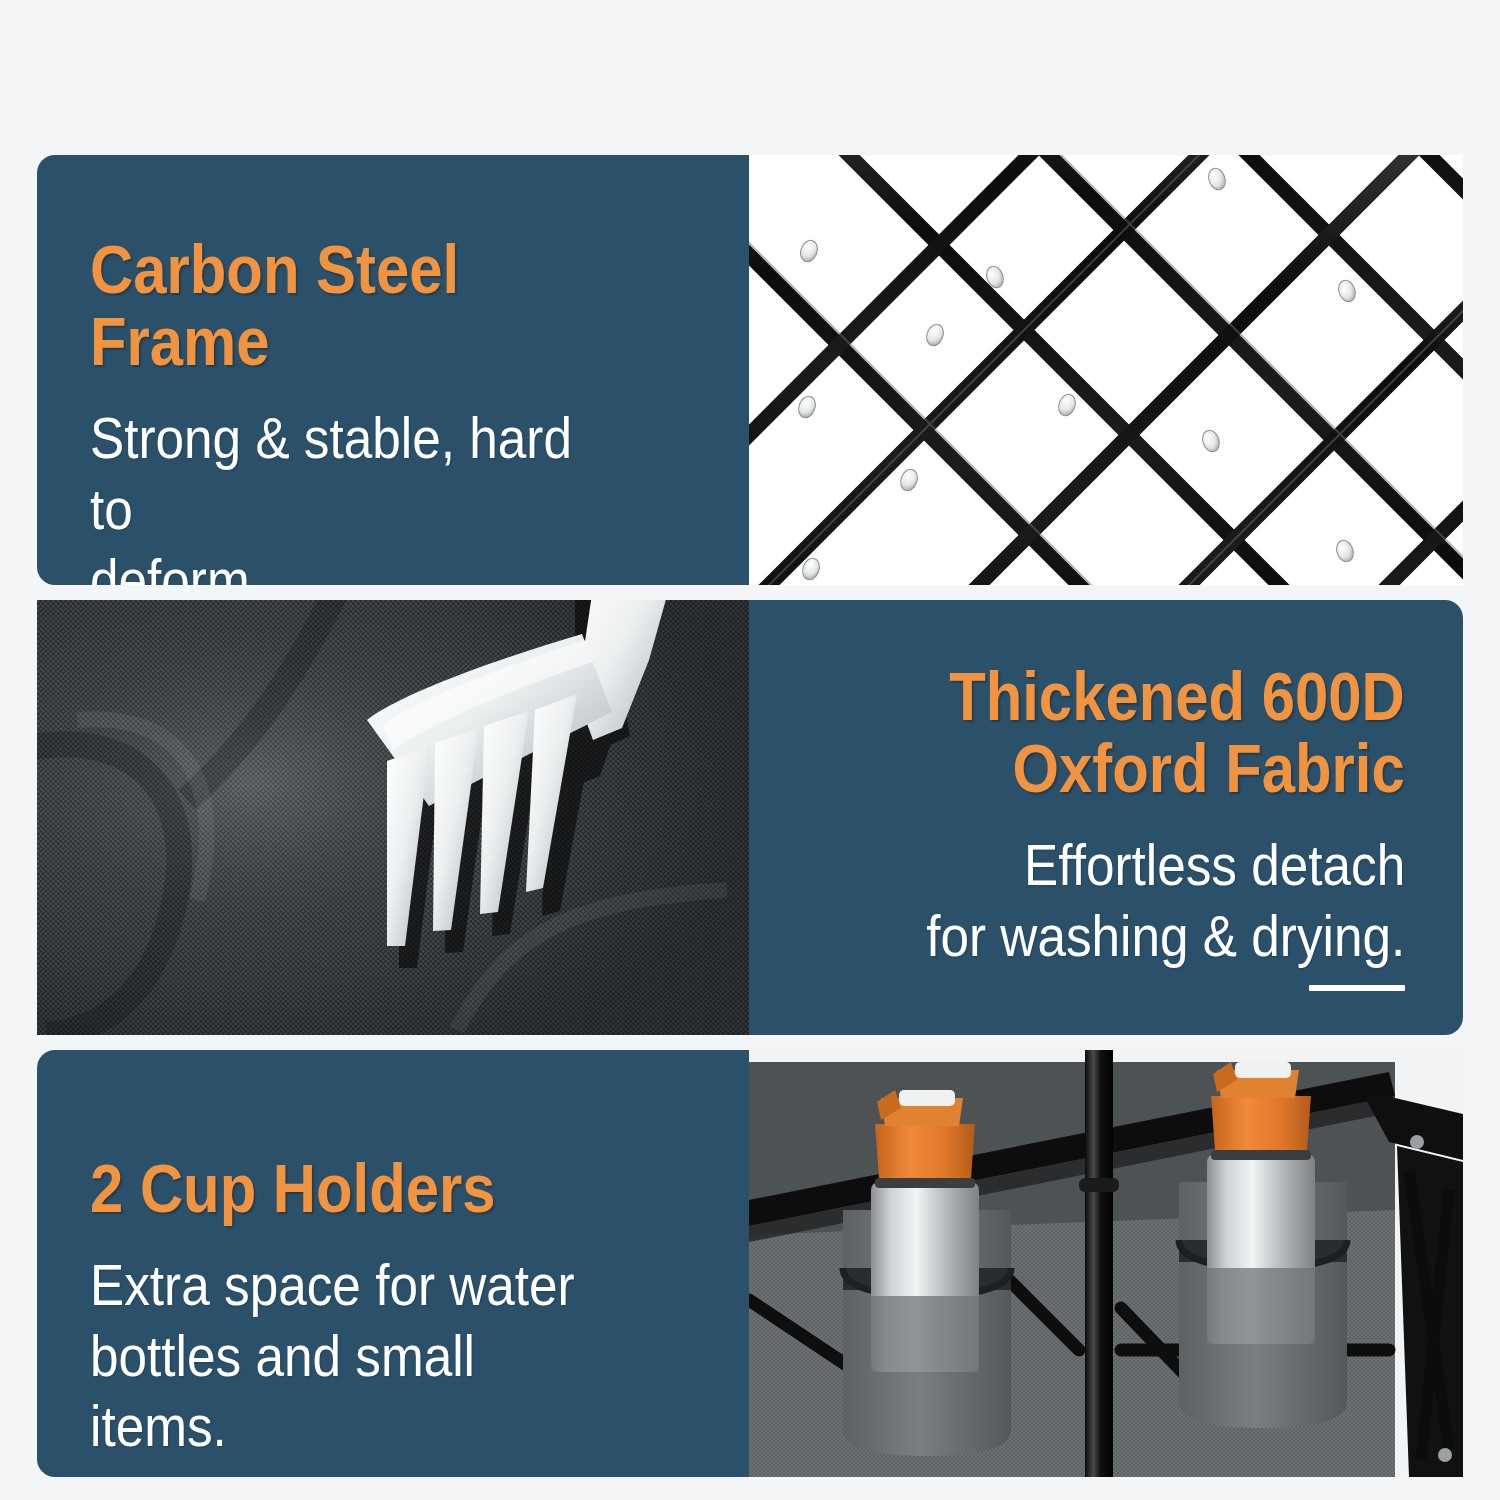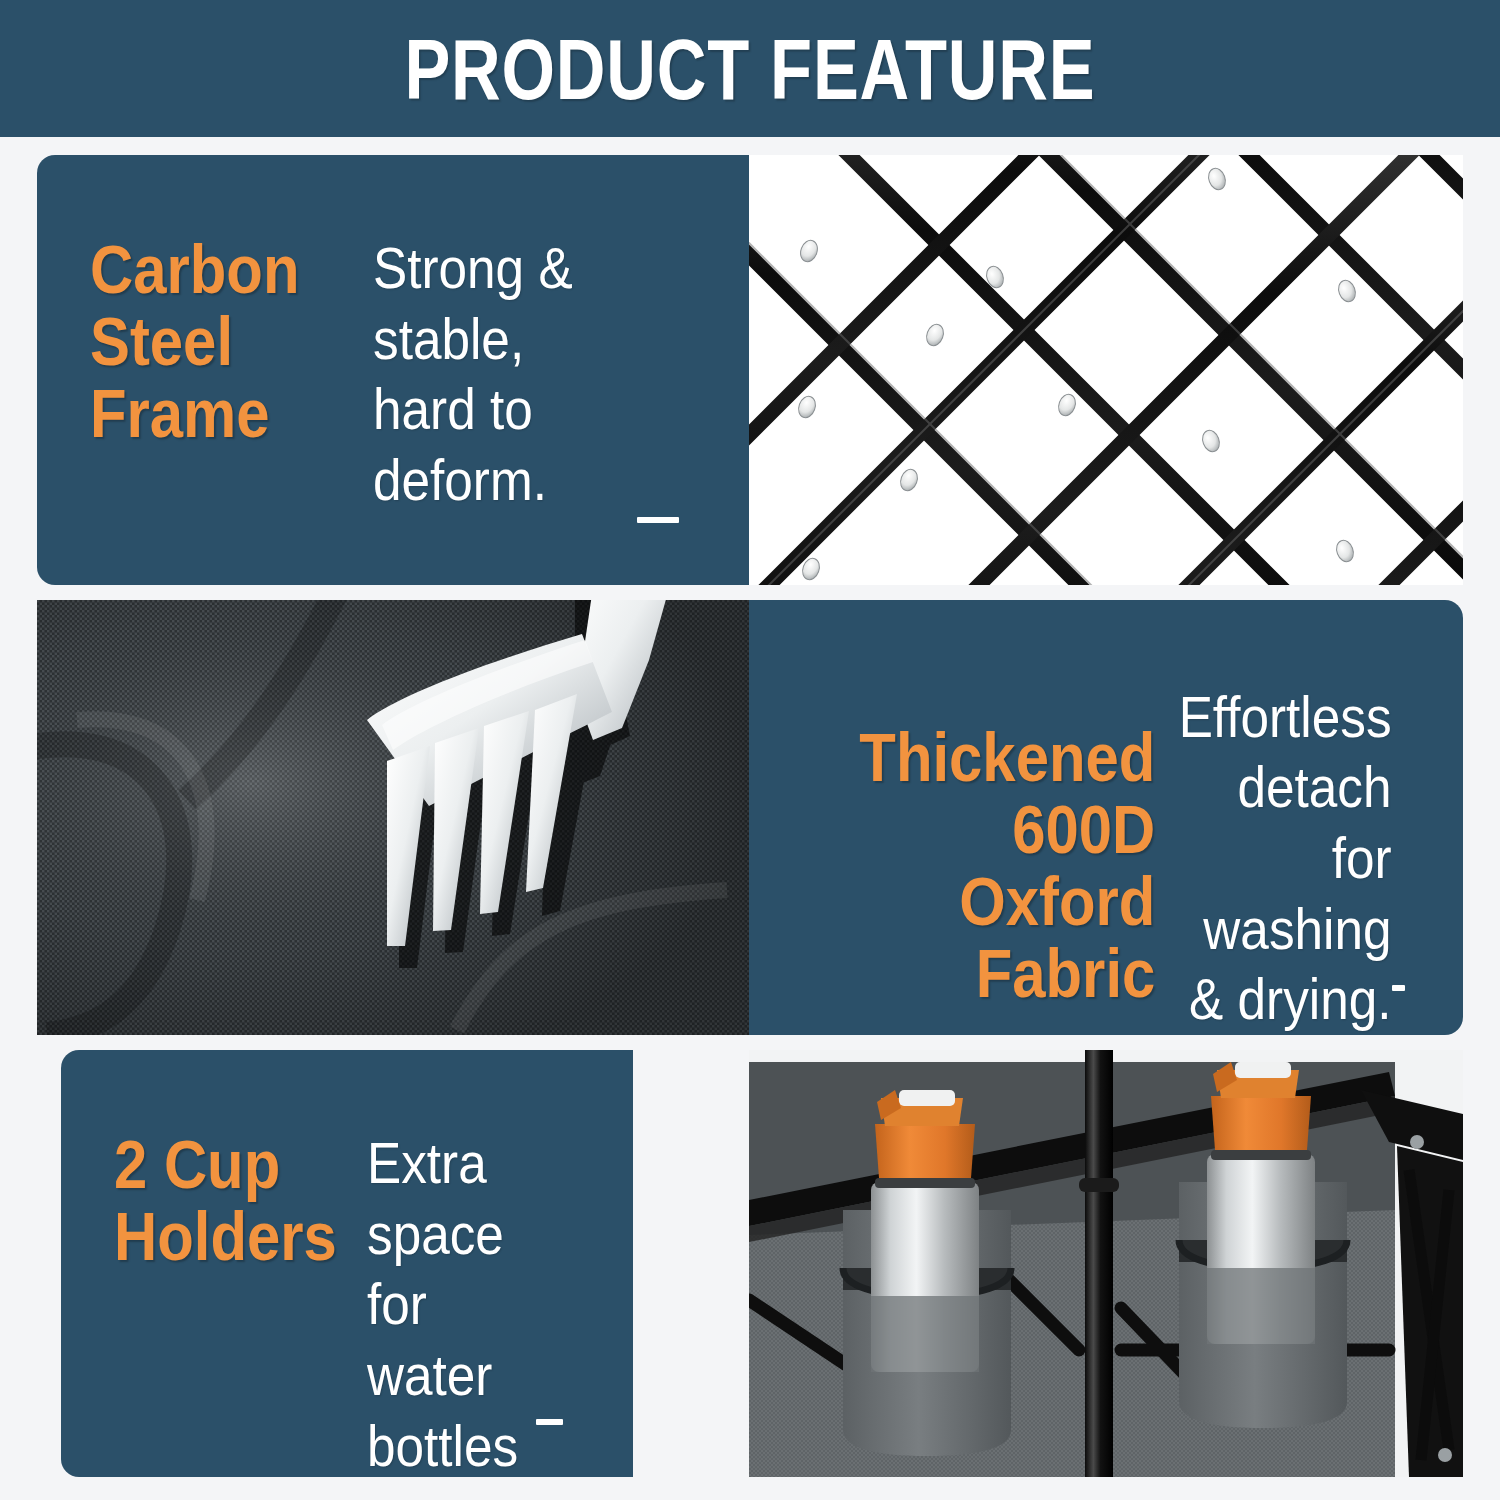--- a/index.html
+++ b/index.html
@@ -33,33 +33,33 @@
   
   .row{position:absolute;left:0;width:1500px;}
   .row1{top:155px;height:430px;}
   .row2{top:600px;height:435px;border-radius:14px;}
   .row3{top:1050px;height:427px;}
 
   .panel{position:absolute;top:0;height:100%;overflow:hidden;}
 
   .text-card{
     background:#2b5069;
-    display:flex;flex-direction:row;
+    display:flex;flex-direction:column;
     box-sizing:border-box;
   }
   .photo{background:#ffffff;}
 
   
   .row1 .text-card{left:37px;width:712px;border-radius:18px 0 0 18px;padding:78px 70px 0 53px;}
   .row1 .photo{left:749px;width:714px;}
 
   .row2 .photo{left:37px;width:712px;}
   .row2 .text-card{left:749px;width:714px;border-radius:0 18px 18px 0;padding:60px 58px 0 70px;align-items:flex-end;text-align:right;}
 
-  .row3 .text-card{left:37px;width:572px;border-radius:18px 0 0 18px;padding:78px 70px 0 53px;margin-left:24px;}
+  .row3 .text-card{left:37px;width:712px;border-radius:18px 0 0 18px;padding:102px 70px 0 53px;}
   .row3 .photo{left:749px;width:714px;}
 
   .card-heading{
     color:#f2933f;
     font-weight:700;
     font-size:68px;
     line-height:1.06;
     letter-spacing:0px;
     transform:scaleX(.88);
     transform-origin:left center;
@@ -89,23 +89,20 @@
   .row2 .accent-rule{margin-bottom:44px;}
   .row3 .accent-rule{margin-bottom:52px;}
 
   svg{display:block;width:100%;height:100%;}
 </style>
 </head>
 <body>
 
 <div class="page">
 
-  <div class="header">
-    <div class="header-title">PRODUCT FEATURE</div>
-  </div>
 
   <div class="row row1">
 
     <div class="panel text-card">
       <div class="card-heading">Carbon Steel Frame</div>
       <div class="card-body">Strong &amp; stable, hard to
 deform.</div>
       <div class="accent-rule"></div>
     </div>
 

